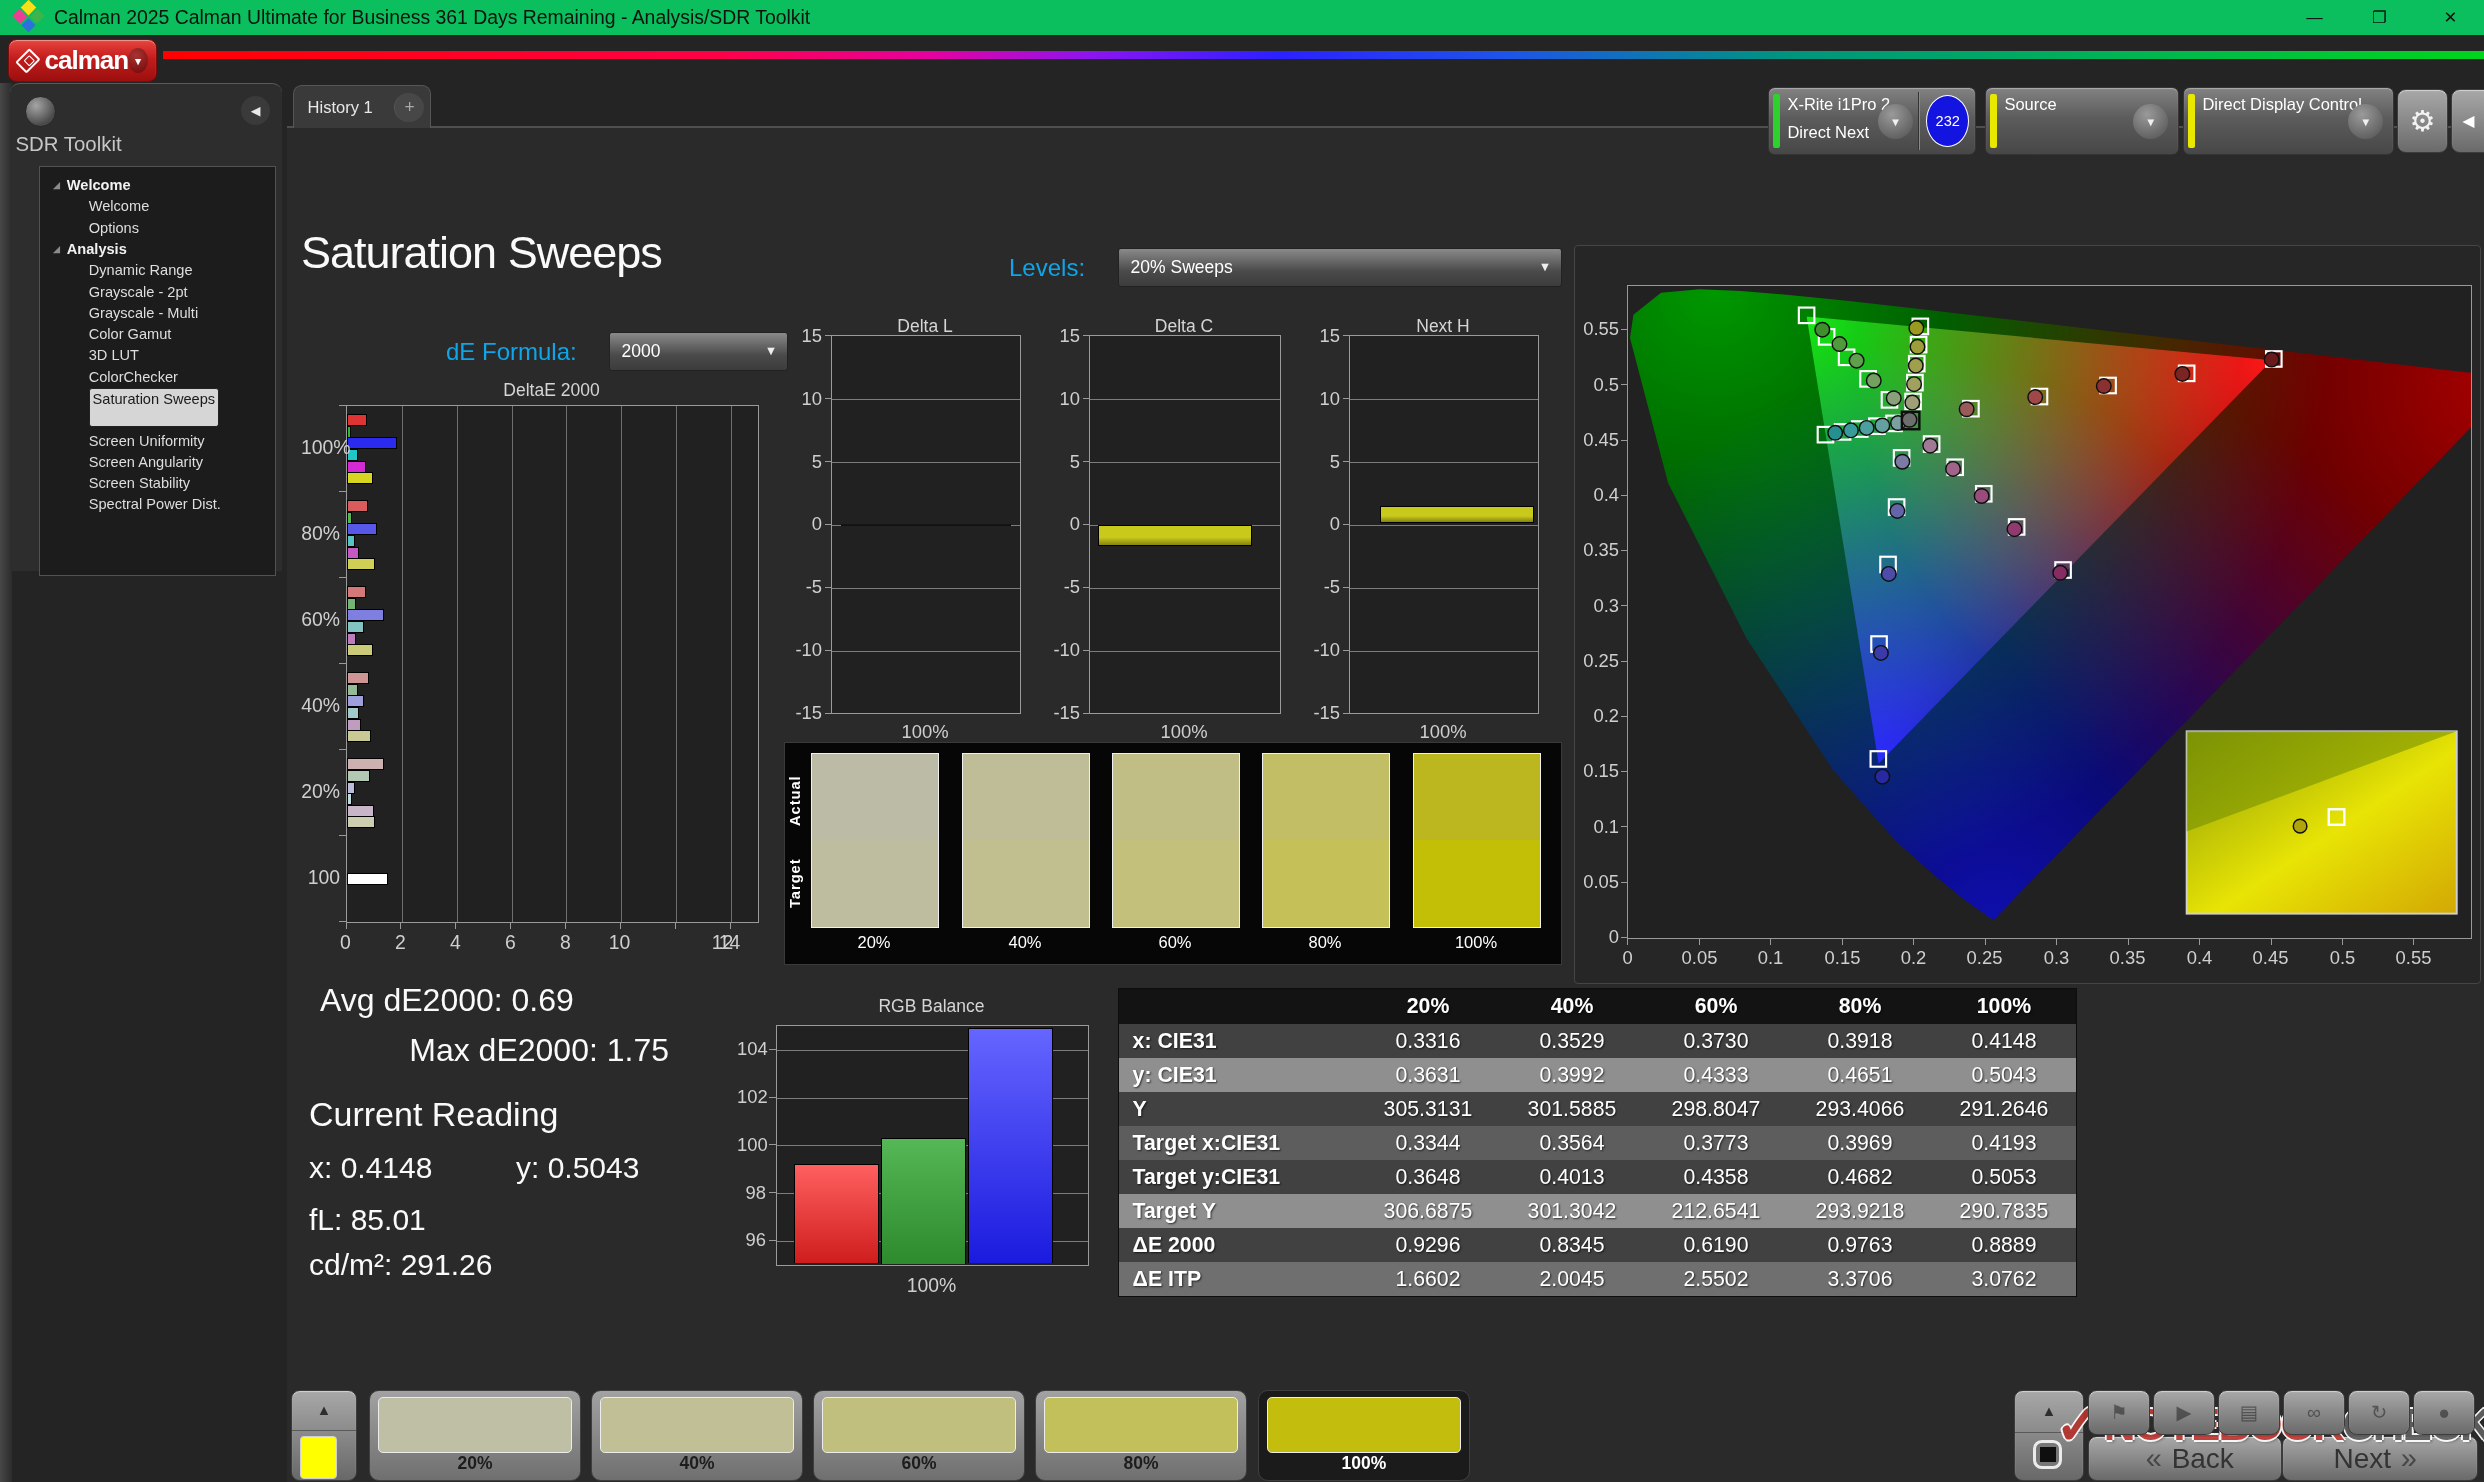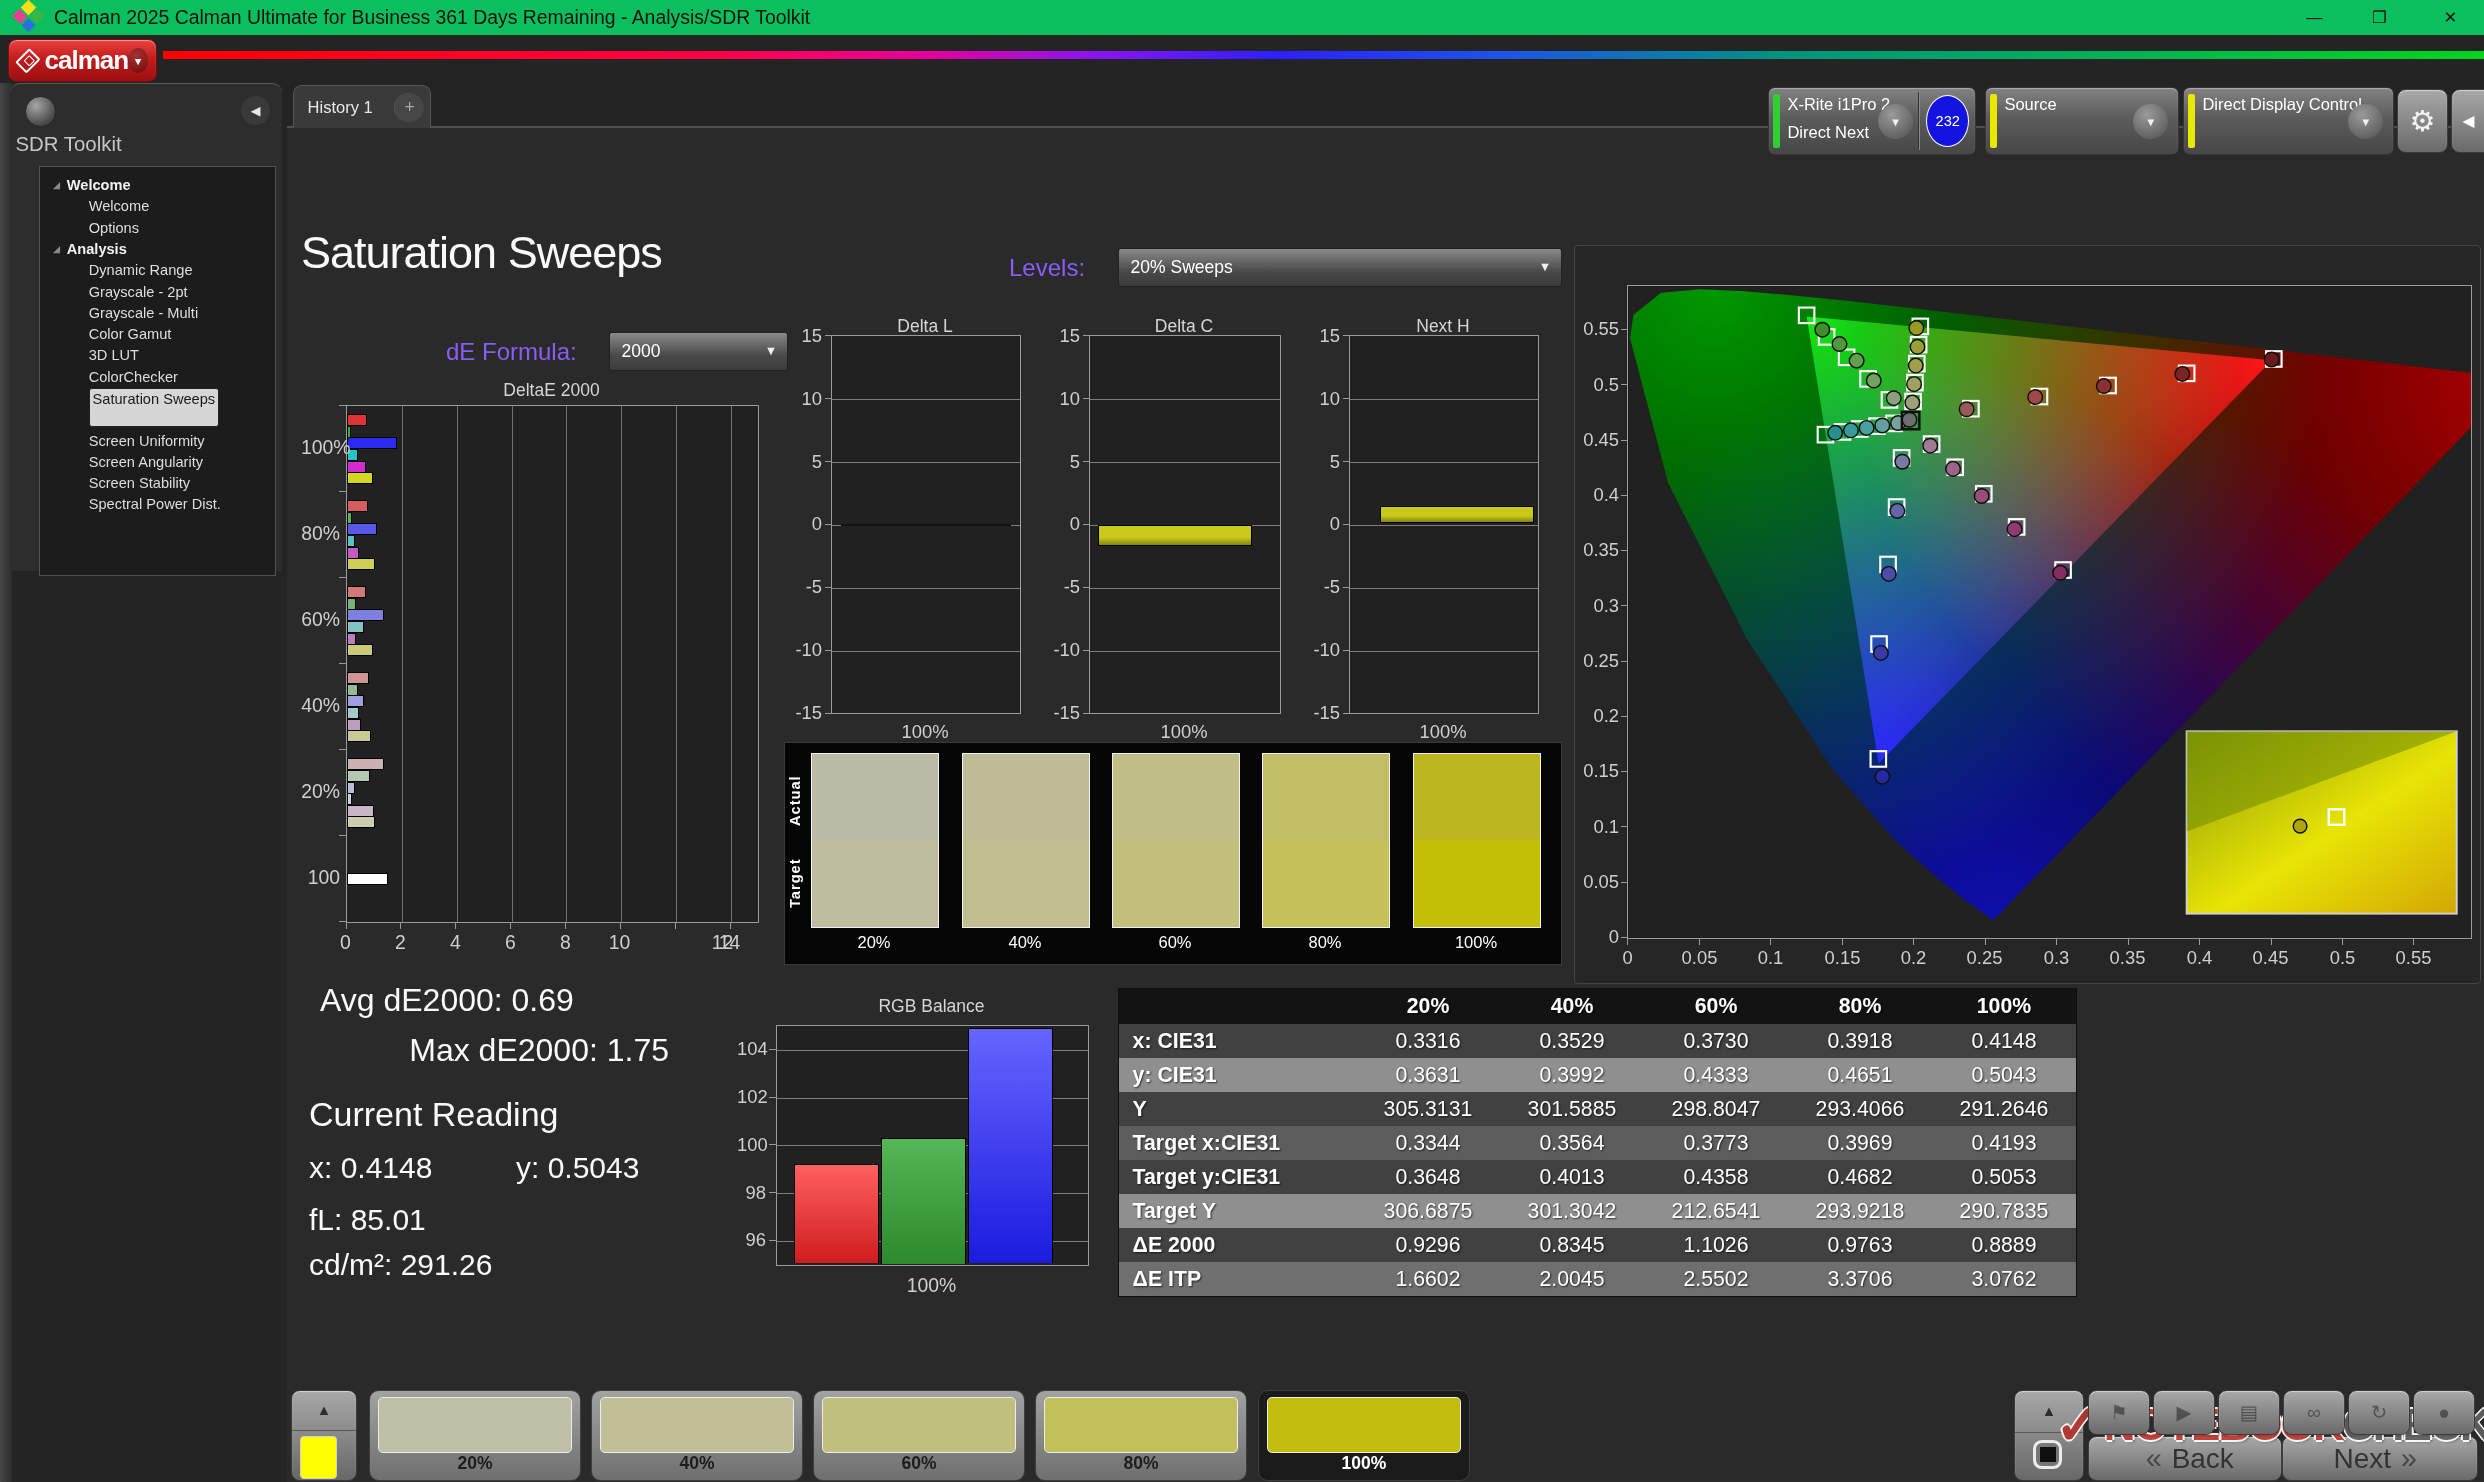--- a/index.html
+++ b/index.html
@@ -57,21 +57,21 @@
           color:#f0f0f0;font-size:11.6px;display:flex;align-items:center;justify-content:center;}
   .badge{position:absolute;right:5.8px;top:6.8px;width:41px;height:50px;border-radius:50%;background:#1414e0;border:1.9px solid #fff;
          color:#fff;font-size:14.6px;display:flex;align-items:center;justify-content:center;}
   .vdiv{position:absolute;right:56px;top:3.9px;width:1px;height:58px;background:#333;box-shadow:1px 0 0 #8a8a8a;}
   .sqbtn{position:absolute;border-radius:8.7px;border:1px solid #3c3c3c;background:linear-gradient(#a8a8a8,#6a6a6a);
          display:flex;align-items:center;justify-content:center;box-shadow:inset 0 1px 1px rgba(255,255,255,.5);}
   
   .sel{position:absolute;height:37px;background:linear-gradient(#8a8a8a,#4a4a4a 60%,#3c3c3c);border:1px solid #222;border-radius:2.9px;}
   .sel .v{position:absolute;left:11.6px;top:7.8px;font-size:17.5px;color:#fff;}
   .sel .a{position:absolute;right:9.7px;top:10.7px;font-size:12.6px;color:#eee;}
-  .lbl{position:absolute;color:#8b5cf6;font-size:24px;white-space:nowrap;}
+  .lbl{position:absolute;color:#0ea5e9;font-size:24px;white-space:nowrap;}
   .h1{position:absolute;left:301px;top:227px;font-size:45px;color:#fafafa;letter-spacing:-1px;}
   
   .plot{position:absolute;background:#212121;border:1px solid #9a9a9a;}
   .ctitle{position:absolute;text-align:center;font-size:17.5px;color:#d5d5d5;}
   .axl{position:absolute;color:#cfcfcf;font-size:18.4px;}
   .gridv{position:absolute;top:0;width:1px;height:100%;background:#6f6f6f;}
   .gridh{position:absolute;left:0;width:100%;height:1px;background:#7d7d7d;}
   .bar-h{position:absolute;height:9.7px;border:1px solid #000;}
   .tickm{position:absolute;background:#9a9a9a;}
   
@@ -645,21 +645,21 @@
         <div class="c">306.6875</div>
         <div class="c">301.3042</div>
         <div class="c">212.6541</div>
         <div class="c">293.9218</div>
         <div class="c">290.7835</div>
       </div>
       <div class="trow" style="background: rgb(65, 65, 65);">
         <div class="c lab">ΔE 2000</div>
         <div class="c">0.9296</div>
         <div class="c">0.8345</div>
-        <div class="c">1.1026</div>
+        <div class="c">0.6190</div>
         <div class="c">0.9763</div>
         <div class="c">0.8889</div>
       </div>
       <div class="trow" style="background: rgb(111, 111, 111);">
         <div class="c lab">ΔE ITP</div>
         <div class="c">1.6602</div>
         <div class="c">2.0045</div>
         <div class="c">2.5502</div>
         <div class="c">3.3706</div>
         <div class="c">3.0762</div>

